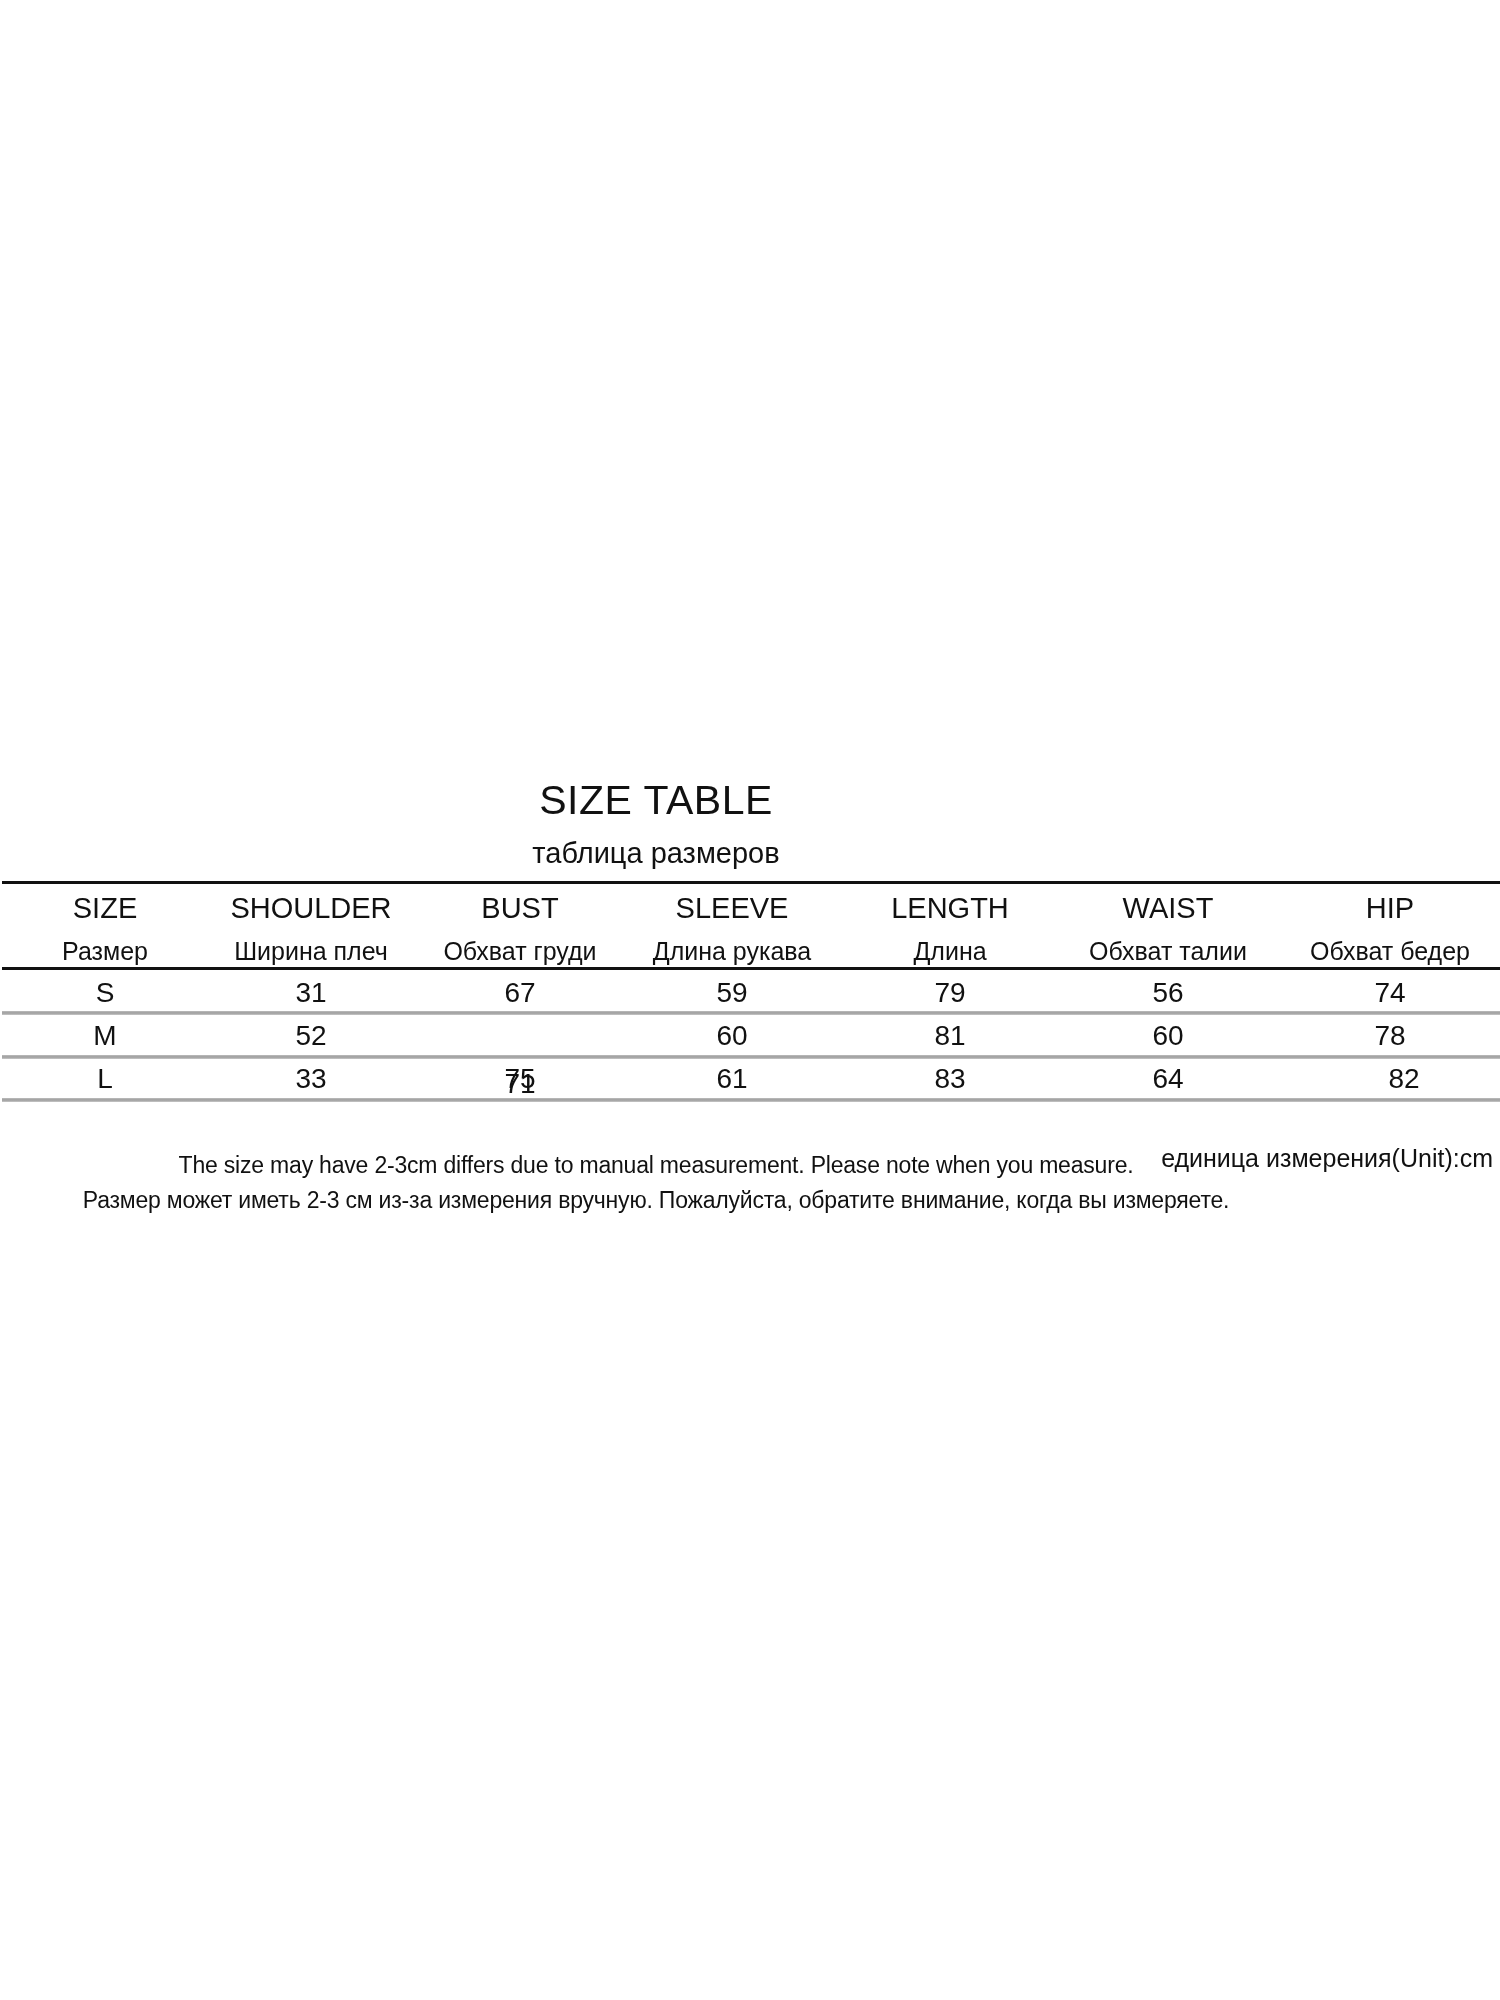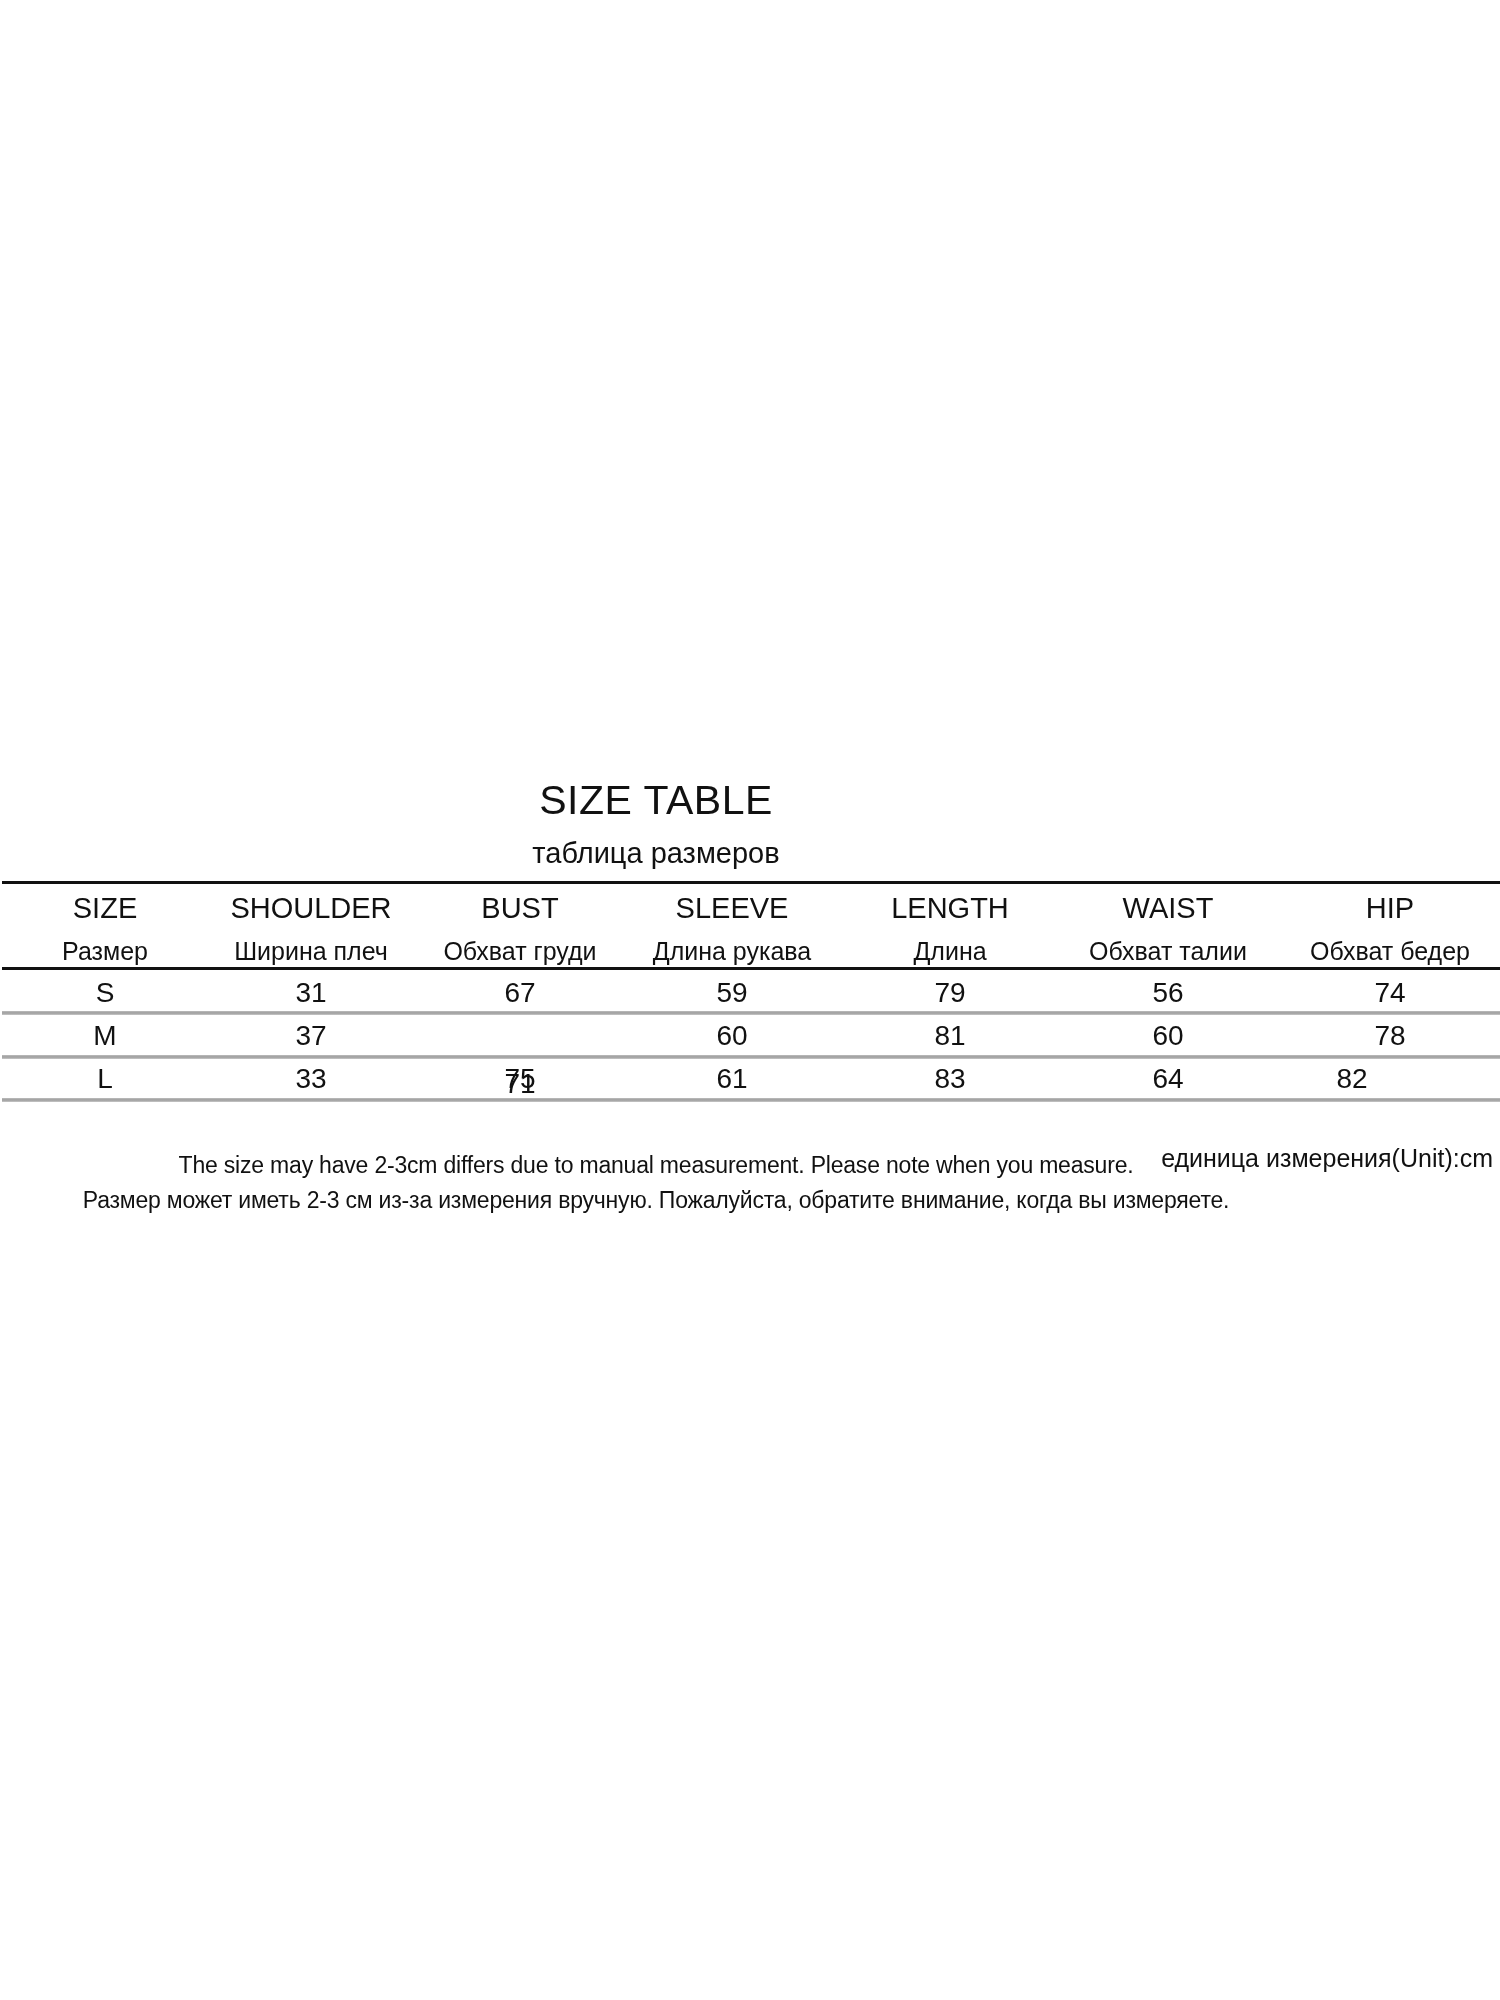--- a/index.html
+++ b/index.html
@@ -119,37 +119,37 @@
     <div class="cell" style="left:520px;">67</div>
     <div class="cell" style="left:732px;">59</div>
     <div class="cell" style="left:950px;">79</div>
     <div class="cell" style="left:1168px;">56</div>
     <div class="cell" style="left:1390px;">74</div>
   </div>
   <div class="abs rule gray" style="top:1011px;"></div>
 
   <div class="abs row data" style="top:1016px;">
     <div class="cell" style="left:105px;">M</div>
-    <div class="cell" style="left:311px;">37</div>
+    <div class="cell" style="left:311px;">52</div>
     <div class="cell" style="left:520px;margin-top:48px;">71</div>
     <div class="cell" style="left:732px;">60</div>
     <div class="cell" style="left:950px;">81</div>
     <div class="cell" style="left:1168px;">60</div>
     <div class="cell" style="left:1390px;">78</div>
   </div>
   <div class="abs rule gray" style="top:1055px;"></div>
 
   <div class="abs row data" style="top:1059px;">
     <div class="cell" style="left:105px;">L</div>
     <div class="cell" style="left:311px;">33</div>
     <div class="cell" style="left:520px;">75</div>
     <div class="cell" style="left:732px;">61</div>
     <div class="cell" style="left:950px;">83</div>
     <div class="cell" style="left:1168px;">64</div>
-    <div class="cell" style="left:1352px;">82</div>
+    <div class="cell" style="left:1404px;">82</div>
   </div>
   <div class="abs rule gray" style="top:1098px;"></div>
 
   <div id="unit-note" class="abs">единица измерения(Unit):cm</div>
 
   <div id="note-en" class="abs center-text">The size may have 2-3cm differs due to manual measurement. Please note when you measure.</div>
   <div id="note-ru" class="abs center-text">Размер может иметь 2-3 см из-за измерения вручную. Пожалуйста, обратите внимание, когда вы измеряете.</div>
 
 </div>
 

